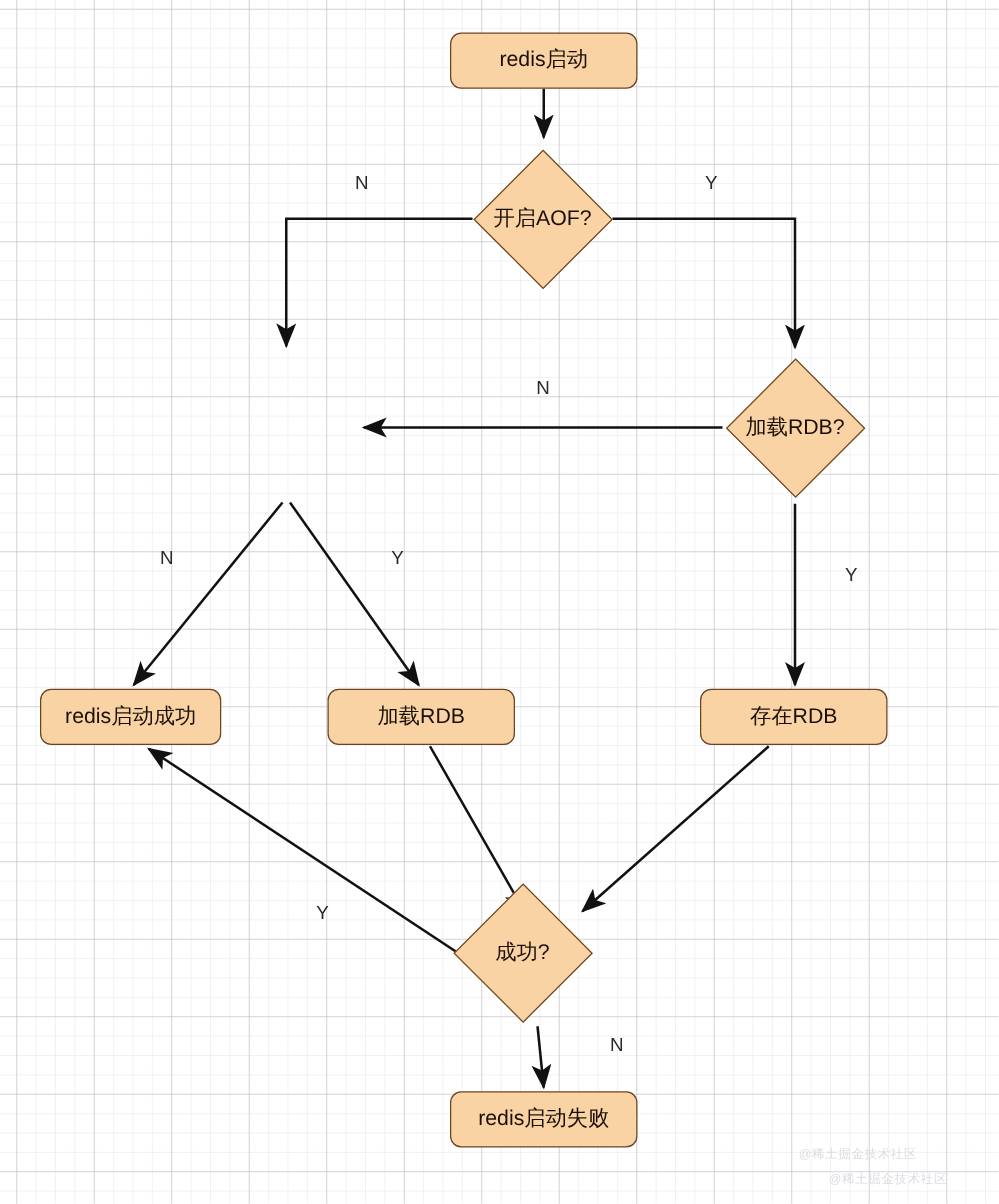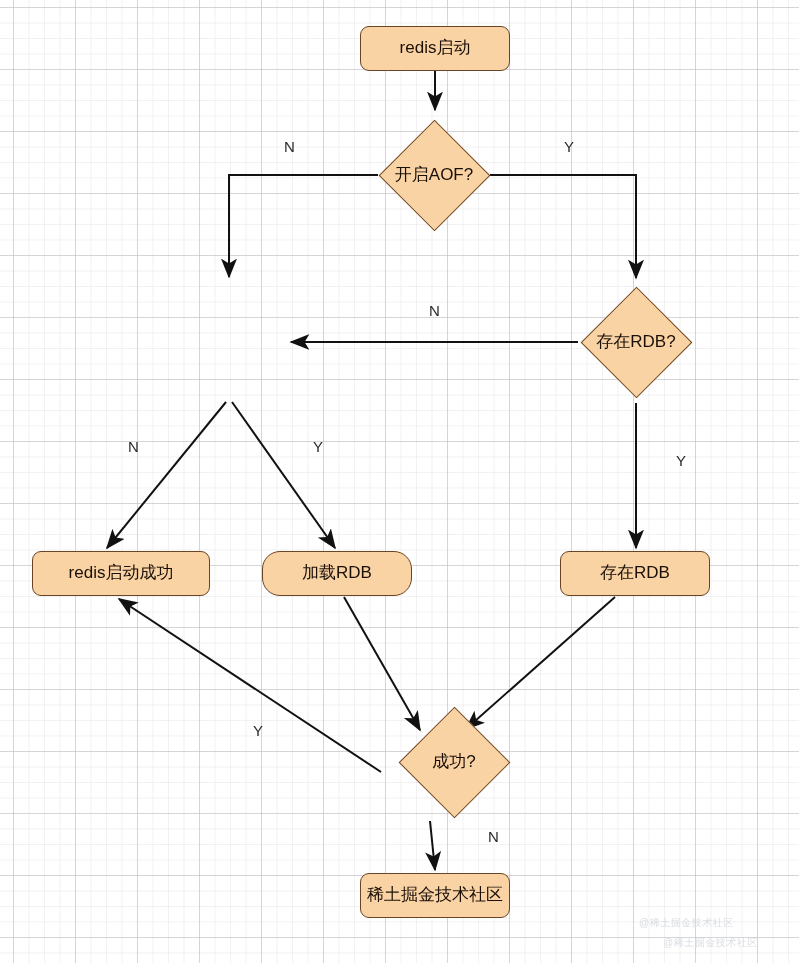--- a/index.html
+++ b/index.html
@@ -131,42 +131,42 @@
   </div>
 
   <div class="node diamond" style="left:378px; top:113px; width:112px; height:124px;align-items:center;">
     <span class="dshape"></span>
     <span class="dlabel">开启AOF?</span>
   </div>
 
 
   <div class="node diamond" style="left:580px; top:281px; width:112px; height:122px;">
     <span class="dshape"></span>
-    <span class="dlabel">存在RDB?</span>
+    <span class="dlabel">加载RDB?</span>
   </div>
 
-  <div class="node box" style="left:32px; top:551px; width:178px; height:45px;">
+  <div class="node box" style="left:32px; top:551px; width:145px; height:45px;">
     <span>redis启动成功</span>
   </div>
 
-  <div class="node box" style="left:262px; top:551px; width:150px; height:45px;border-radius:18px;">
+  <div class="node box" style="left:262px; top:551px; width:150px; height:45px;">
     <span>加载RDB</span>
   </div>
 
   <div class="node box" style="left:560px; top:551px; width:150px; height:45px;">
     <span>存在RDB</span>
   </div>
 
-  <div class="node diamond" style="left:399px; top:702px; width:110px; height:120px;">
+  <div class="node diamond" style="left:363px; top:702px; width:110px; height:120px;">
     <span class="dshape"></span>
     <span class="dlabel">成功?</span>
   </div>
 
   <div class="node box" style="left:360px; top:873px; width:150px; height:45px;">
-    <span>稀土掘金技术社区</span>
+    <span>redis启动失败</span>
   </div>
 
   <div class="edge-label" style="left:284px; top:139px;">N</div>
   <div class="edge-label" style="left:564px; top:139px;">Y</div>
   <div class="edge-label" style="left:429px; top:303px;">N</div>
   <div class="edge-label" style="left:128px; top:439px;">N</div>
   <div class="edge-label" style="left:313px; top:439px;">Y</div>
   <div class="edge-label" style="left:676px; top:453px;">Y</div>
   <div class="edge-label" style="left:253px; top:723px;">Y</div>
   <div class="edge-label" style="left:488px; top:829px;">N</div>

